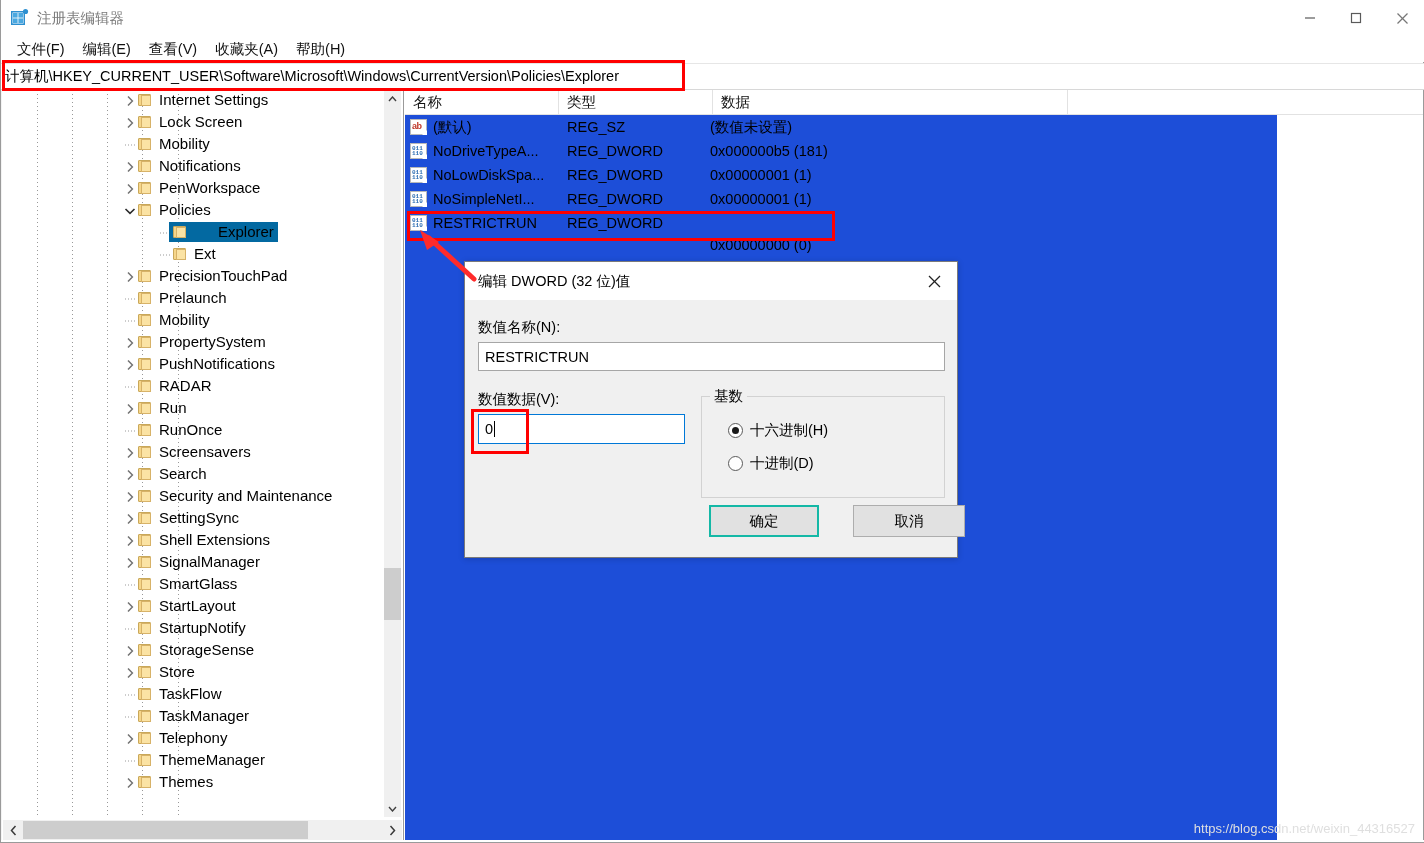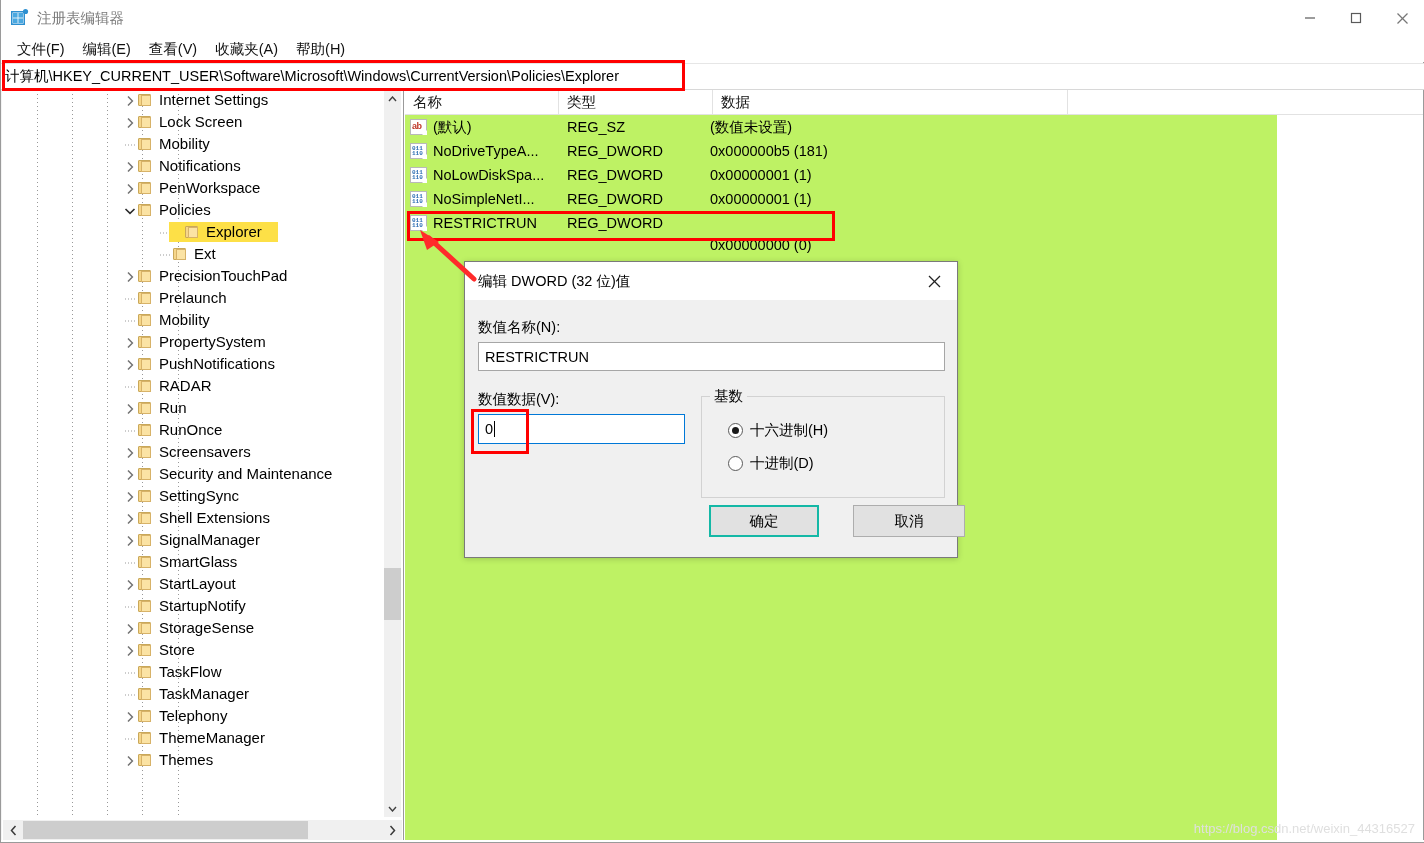--- a/index.html
+++ b/index.html
@@ -101,22 +101,22 @@
     background: #f6d68a; border: 1px solid #c9a85a; border-radius: 1px;
   }
   .folder .fo-front {
     position: absolute; left: 3px; top: 2px; width: 10px; height: 11px;
     background: #fbe3a4; border: 1px solid #d7b268;
   }
   .tlabel {
     font-size: 15px; color: #000; line-height: 22px;
   }
   .trow.selected .tlabel-wrap {
-    background: #fde047;
-    padding: 0 16px; margin-left: -4px;
+    background: #0369a1;
+    padding: 0 4px; margin-left: -4px; gap: 24px;
   }
   .tlabel-wrap { display: inline-flex; align-items: center; height: 20px; }
 
   
   .guides { position: absolute; left: 0; top: 0; width: 381px; height: 727px; pointer-events: none; }
   .vguide {
     position: absolute; top: 0; width: 1px; height: 727px;
     background-image: linear-gradient(to bottom, #999 1px, transparent 1px);
     background-size: 1px 4px;
   }
@@ -144,21 +144,21 @@
     color: #4a4a4a; font-size: 13px;
   }
   .hsb-thumb {
     position: absolute; left: 20px; top: 1px; height: 18px; width: 285px;
     background: #cdcdcd;
   }
 
   
   .val-pane {
     position: absolute; left: 404px; top: 0; width: 872px; height: 752px;
-    background: #bef264;
+    background: #1d4ed8;
   }
   .val-header {
     position: absolute; left: 0; top: 0; width: 1018px; height: 25px;
     background: #ffffff;
     border-bottom: 1px solid #e2e2e2;
     display: flex;
   }
   .vh-cell {
     position: relative;
     font-size: 14.5px; color: #111;
@@ -586,20 +586,35 @@
                 <svg width="8" height="12" viewBox="0 0 8 12">
                   <polyline points="2,1.5 6.4,6 2,10.5" fill="none" stroke="#737373" stroke-width="1.5"></polyline>
                 </svg>
               </div>
               <span class="tlabel-wrap">
                 <span class="folder">
                   <span class="fo-back"></span>
                   <span class="fo-front"></span>
                 </span>
                 <span class="tlabel">Screensavers</span>
+              </span>
+            </div>
+            <div class="trow">
+              <div style="width: 120px; flex: 0 0 120px; height: 22px;"></div>
+              <div class="twist">
+                <svg width="8" height="12" viewBox="0 0 8 12">
+                  <polyline points="2,1.5 6.4,6 2,10.5" fill="none" stroke="#737373" stroke-width="1.5"></polyline>
+                </svg>
+              </div>
+              <span class="tlabel-wrap">
+                <span class="folder">
+                  <span class="fo-back"></span>
+                  <span class="fo-front"></span>
+                </span>
+                <span class="tlabel">Search</span>
               </span>
             </div>
             <div class="trow">
               <div style="width: 120px; flex: 0 0 120px; height: 22px;"></div>
               <div class="twist">
                 <svg width="8" height="12" viewBox="0 0 8 12">
                   <polyline points="2,1.5 6.4,6 2,10.5" fill="none" stroke="#737373" stroke-width="1.5"></polyline>
                 </svg>
               </div>
               <span class="tlabel-wrap">

